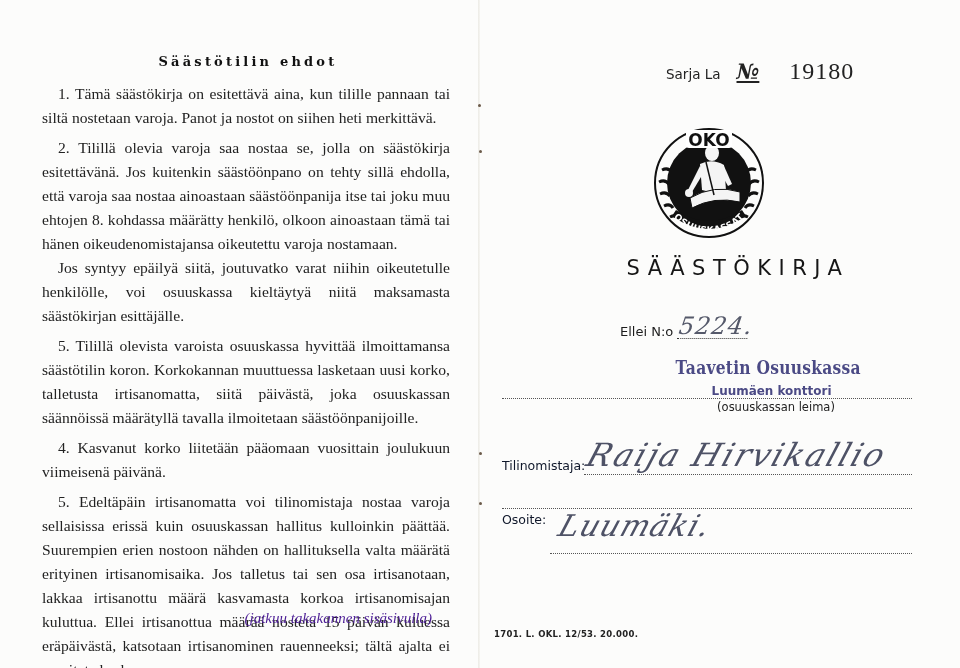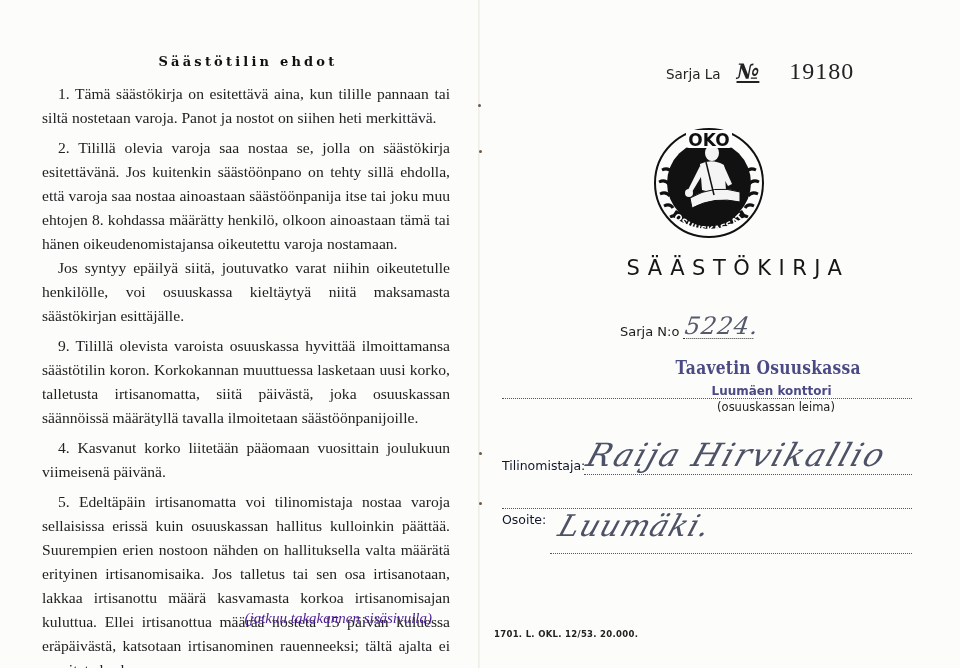--- a/index.html
+++ b/index.html
@@ -93,21 +93,21 @@
   </style>
 </head>
 <body>
 
 <div class="page left-page">
   <div class="terms-title">Säästötilin ehdot</div>
   <div class="terms">
     <p>1.  Tämä säästökirja on esitettävä aina, kun tilille pannaan tai siltä nostetaan varoja. Panot ja nostot on siihen heti merkittävä.</p>
     <p>2.  Tilillä olevia varoja saa nostaa se, jolla on säästökirja esitettävänä. Jos kuitenkin säästöönpano on tehty sillä ehdolla, että varoja saa nostaa ainoastaan säästöönpanija itse tai joku muu ehtojen 8. kohdassa määrätty henkilö, olkoon ainoastaan tämä tai hänen oikeudenomistajansa oikeutettu varoja nostamaan.</p>
     <p class="cont">Jos syntyy epäilyä siitä, joutuvatko varat niihin oikeutetulle henkilölle, voi osuuskassa kieltäytyä niitä maksamasta säästökirjan esittäjälle.</p>
-    <p>9.  Tilillä olevista varoista osuuskassa hyvittää ilmoittamansa säästötilin koron. Korkokannan muuttuessa lasketaan uusi korko, talletusta irtisanomatta, siitä päivästä, joka osuuskassan säännöissä määrätyllä tavalla ilmoitetaan säästöönpanijoille.</p>
+    <p>5.  Tilillä olevista varoista osuuskassa hyvittää ilmoittamansa säästötilin koron. Korkokannan muuttuessa lasketaan uusi korko, talletusta irtisanomatta, siitä päivästä, joka osuuskassan säännöissä määrätyllä tavalla ilmoitetaan säästöönpanijoille.</p>
     <p>4.  Kasvanut korko liitetään pääomaan vuosittain joulukuun viimeisenä päivänä.</p>
     <p>5.  Edeltäpäin irtisanomatta voi tilinomistaja nostaa varoja sellaisissa erissä kuin osuuskassan hallitus kulloinkin päättää. Suurempien erien nostoon nähden on hallituksella valta määrätä erityinen irtisanomisaika. Jos talletus tai sen osa irtisanotaan, lakkaa irtisanottu määrä kasvamasta korkoa irtisanomisajan kuluttua. Ellei irtisanottua määrää nosteta 15 päivän kuluessa eräpäivästä, katsotaan irtisanominen rauenneeksi; tältä ajalta ei suoriteta korkoa.</p>
   </div>
   <div class="continued">(jatkuu takakannen sisäsivulla)</div>
 </div>
 
 <div class="fold"></div>
 <span class="speck" style="left:478px;top:104px"></span>
 <span class="speck" style="left:479px;top:150px"></span>
 <span class="speck" style="left:479px;top:452px"></span>
@@ -159,21 +159,21 @@
       <path d="M 24 96 Q 61 122 98 96 L 94 90 Q 61 112 28 90 Z" fill="#111"></path>
       <text font-family="DejaVu Sans, sans-serif" font-weight="bold" font-size="9" fill="#fff" letter-spacing="0.5">
         <textPath href="#arcBot" startOffset="50%" text-anchor="middle">OSUUSKASSAT</textPath>
       </text>
     </svg>
   </div>
 
   <div class="book-title">SÄÄSTÖKIRJA</div>
 
   <div class="acct">
-    <span>Sarja N:o</span>
+    <span>Ellei N:o</span>
     <span class="acct-value">5224.</span>
   </div>
 
   <div class="stamp stamp-line1" style="position:absolute">Taavetin Osuuskassa</div>
   <div class="stamp stamp-line2" style="position:absolute">Luumäen konttori</div>
   <div class="dotline" style="left:22px;top:398px;width:410px"></div>
   <div class="stamp-caption">(osuuskassan leima)</div>
 
   <div class="field-label" style="left:22px;top:458px">Tilinomistaja:</div>
   <div class="handwriting owner-value">Raija Hirvikallio</div>

